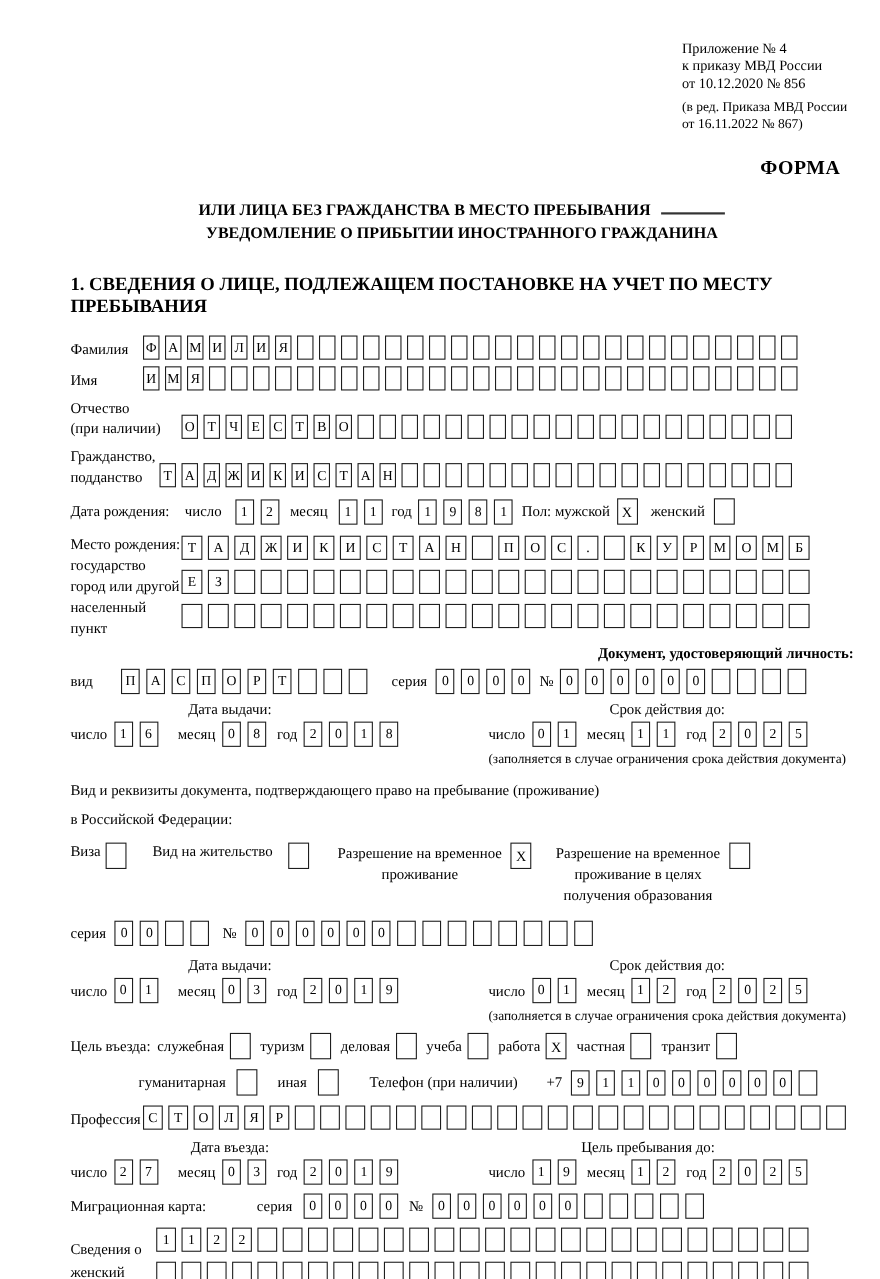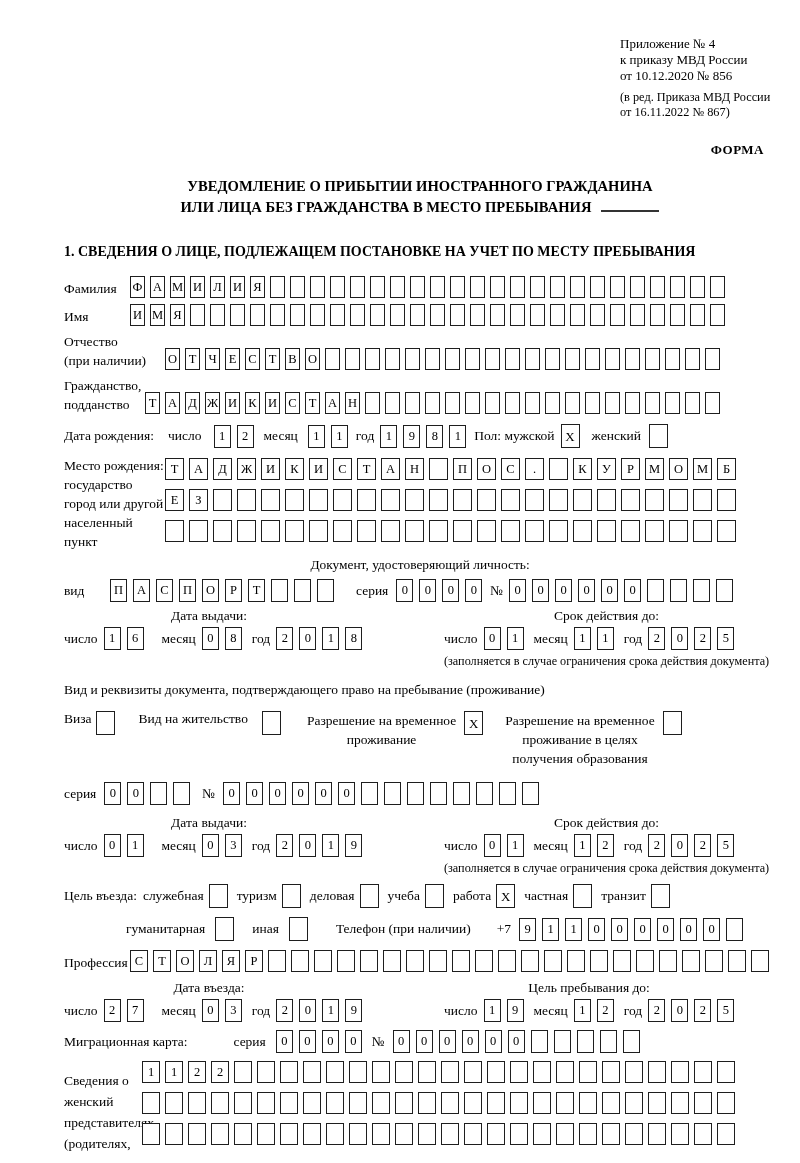--- a/index.html
+++ b/index.html
@@ -2,25 +2,25 @@
 <html><head>
 <meta charset="utf-8">
 <style>
   html,body{margin:0;padding:0;background:#fff;color:#000;}
   body{width:800px;height:1163px;font-family:"Liberation Serif","DejaVu Serif",serif;font-size:13.5px;overflow:hidden;}
   .page{padding:36px 24px 0 64px;box-sizing:border-box;}
 
   
   .appendix{margin-left:556px;line-height:16px;font-size:13px;}
   .appendix-note{margin-top:6px;font-size:12.3px;line-height:15px;}
-  .forma{ text-align:right; padding-right:12px; font-weight:bold; font-size:13px; margin-top:22px; letter-spacing:.5px;}
+  .forma{ text-align:right; padding-right:12px; font-weight:bold; font-size:18px; margin-top:22px; letter-spacing:.5px;}
 
   .title{text-align:center;font-weight:bold;font-size:14.6px;line-height:21px;margin-top:18px;}
   .blank-line{display:inline-block;width:58px;border-bottom:2px solid #333;height:12px;margin-left:10px;}
-  .section-heading{font-weight:bold;font-size:14px;margin-top:26px;margin-bottom:16px;}
+  .section-heading{font-weight:bold;font-size:17px;margin-top:26px;margin-bottom:16px;}
 
   
   .cells{display:flex;gap:5px;}
   .cell{flex:none;display:flex;align-items:center;justify-content:center;width:13px;height:20px;border:1.6px solid #1e1e1e;font-size:12.5px;line-height:1;background:#fff;}
   .cells-wide .cell{width:17px;}
   .cells-med .cell{width:16px;}
   .cells-date{gap:6px;}
   .cells-date .cell{width:15px;height:21px;}
   .checkbox{display:inline-flex;}
   .checkbox .cell{width:17px;height:22px;font-size:13px;}
@@ -35,21 +35,21 @@
   
   .dual{display:flex;margin:4px 0 8px;}
   .dcol-left{width:380px;flex:none;}
   .dcol-right{flex:none;}
   .datehead{text-align:center;font-size:13.5px;margin-bottom:3px;}
   .dateline{display:flex;align-items:center;}
   .dateline .dl-label{margin-right:6px;}
   .dateline .grp{margin-right:10px;}
   .note{font-size:12.2px;margin-top:4px;}
 
-  .doc-heading{text-align:center;font-weight:normal;font-size:13.4px;margin:4px 0 6px;}
+  .doc-heading{text-align:right;font-weight:bold;font-size:13.4px;margin:4px 0 6px;}
 
   .opt{display:flex;align-items:flex-start;}
   .opt-label{margin-right:8px;}
   .opt-label.center{text-align:center;line-height:19px;}
   .options-row{display:flex;align-items:flex-start;margin:8px 0 14px;}
 
   .purpose-row{display:flex;align-items:center;margin-bottom:9px;flex-wrap:nowrap;}
   .purpose-row .opt{align-items:center;margin-right:9px;justify-content:space-between;}
   .purpose-row .opt .opt-label{margin-right:5px;}
   .mig-row{display:flex;align-items:center;margin:2px 0 8px;}
@@ -65,22 +65,22 @@
     <div>от 10.12.2020 № 856</div>
     <div class="appendix-note">
       <div>(в ред. Приказа МВД России</div>
       <div>от 16.11.2022 № 867)</div>
     </div>
   </div>
 
   <div class="forma">ФОРМА</div>
 
   <div class="title">
+    <div><span>ИЛИ ЛИЦА БЕЗ ГРАЖДАНСТВА В МЕСТО ПРЕБЫВАНИЯ</span><span class="blank-line"></span></div>
     <div>УВЕДОМЛЕНИЕ О ПРИБЫТИИ ИНОСТРАННОГО ГРАЖДАНИНА</div>
-    <div><span>ИЛИ ЛИЦА БЕЗ ГРАЖДАНСТВА В МЕСТО ПРЕБЫВАНИЯ</span><span class="blank-line"></span></div>
   </div>
 
   <div class="section-heading">1. СВЕДЕНИЯ О ЛИЦЕ, ПОДЛЕЖАЩЕМ ПОСТАНОВКЕ НА УЧЕТ ПО МЕСТУ ПРЕБЫВАНИЯ</div>
 
   <div class="frow">
     <div class="flabel w66">Фамилия</div>
     <div class="cells">
         <span class="cell">Ф</span>
         <span class="cell">А</span>
         <span class="cell">М</span>
@@ -424,20 +424,21 @@
             <span class="cell">2</span>
             <span class="cell">5</span>
           </span>
       </div>
       <div class="note">(заполняется в случае ограничения срока действия документа)</div>
     </div>
   </div>
 
   <div style="line-height:26px;margin-top:2px;">
     <div>Вид и реквизиты документа, подтверждающего право на пребывание (проживание)</div>
+    <div>в Российской Федерации:</div>
   </div>
 
   <div class="options-row">
     <div class="opt">
       <span class="opt-label" style="margin-right:4px;">Виза</span>
       <span class="cells checkbox">
           <span class="cell"></span>
         </span>
     </div>
     <div class="opt" style="margin-left:24px;">

